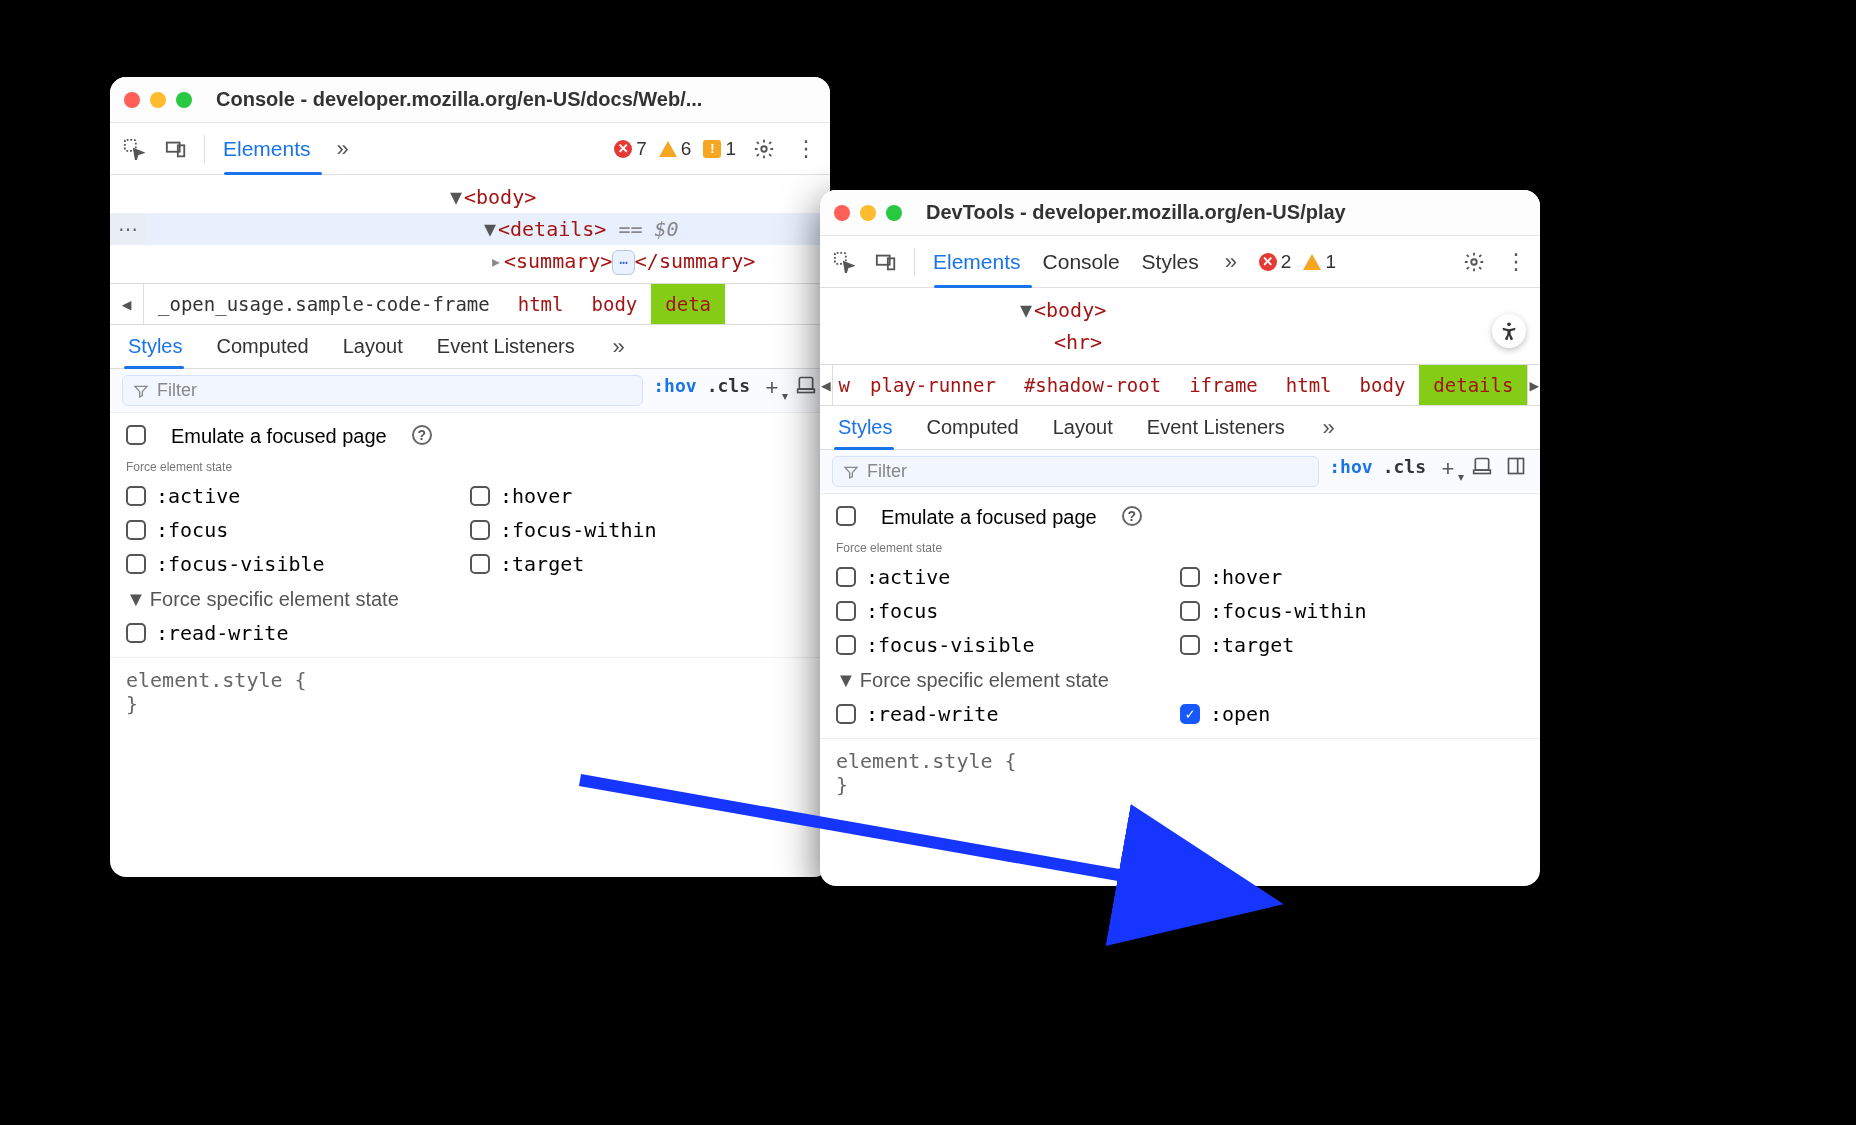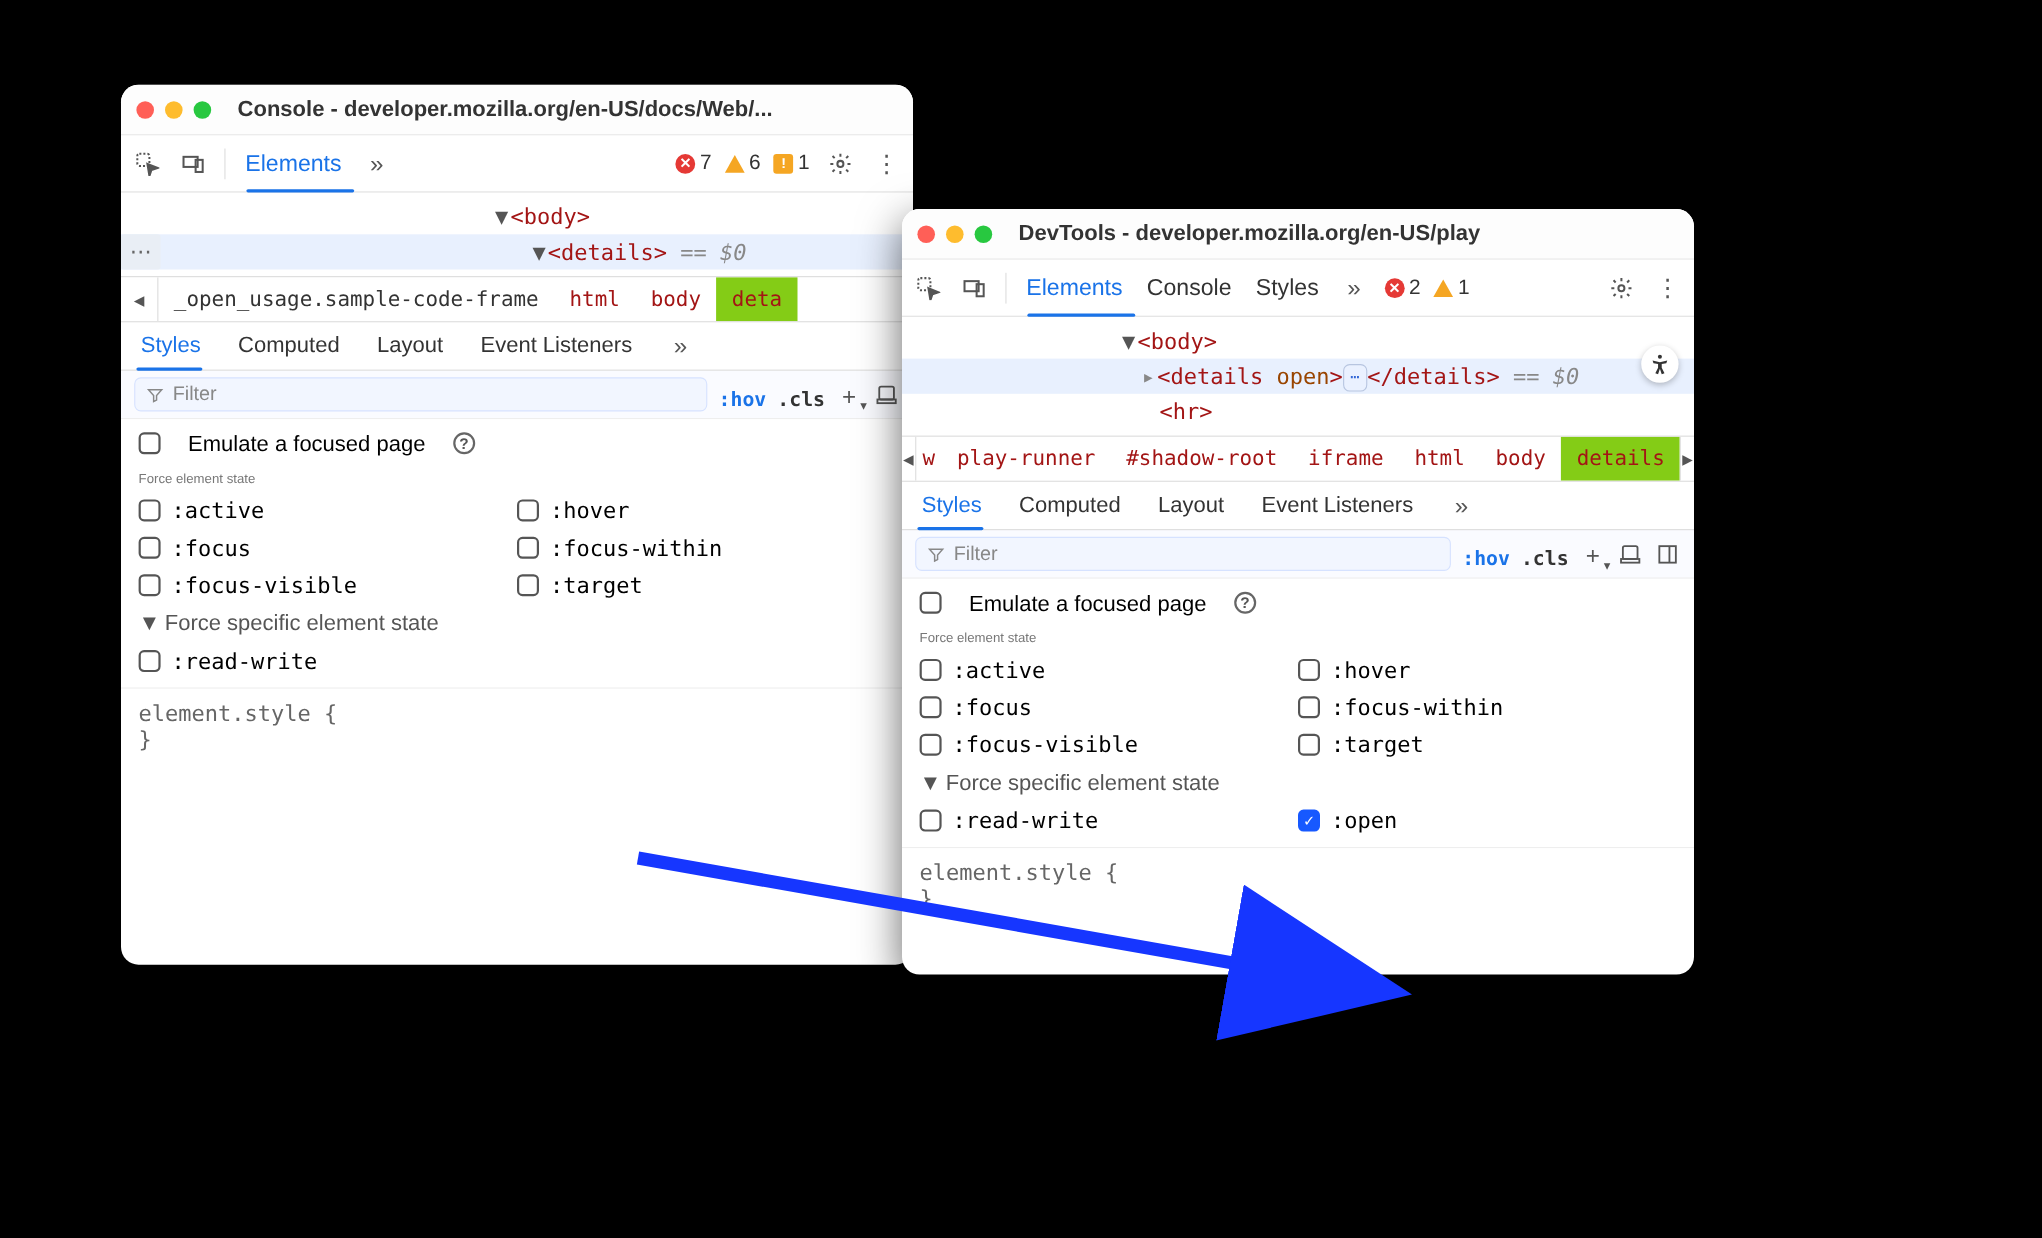--- a/index.html
+++ b/index.html
@@ -81,21 +81,21 @@
   .crumb.selected { background:#84cc16; color:#a31515; height:100%; display:flex; align-items:center; }
 
   .subtabs {
     display:flex; align-items:center; gap:26px; padding:0 14px; height:44px; font-size:20px;
     border-bottom:1px solid #dcdcdc; position:relative;
   }
   .subtabs .tab-link { color:#333; }
   .subtabs .tab-link.active { color:#1a73e8; font-weight:500; }
 
   .filterbar {
-    display:flex; align-items:flex-end; gap:10px; padding:6px 12px; height:44px; font-size:18px;
+    display:flex; align-items:flex-start; gap:10px; padding:6px 12px; height:44px; font-size:18px;
     border-bottom:1px solid #eee; background:#fafbff;
   }
   .filterbar .filter-wrap { flex:1; display:flex; align-items:center; gap:8px; padding:4px 10px; background:#f2f6ff; border:1px solid #d6e2ff; border-radius:6px; color:#888; }
   .filterbar .hov { color:#1a73e8; font-weight:700; font-family:Menlo,Consolas,monospace; }
   .filterbar .cls { font-family:Menlo,Consolas,monospace; color:#333; font-weight:700; }
   .filterbar .tool-ico { width:24px; color:#555; text-align:center; }
 
   .content { padding: 12px 16px 8px; font-size:20px; }
   .emu-line { display:flex; gap:25px; margin-bottom:12px; }
   .heading { color:#777; margin:8px 0 10px; font-size:12px; }
@@ -163,20 +163,21 @@
     <div class="tab-underline" style="left:114px; width:98px;"></div>
   </div>
 
   <div class="dom-panel">
     <div class="dom-line" style="padding-left:340px;"><span class="tri">▼</span><span class="tag">&lt;body&gt;</span></div>
     <div class="dom-line selected" style="padding-left:0; display:flex; align-items:center;">
       <span class="ellipsis-handle">⋯</span>
       <span style="flex:0 0 332px;"></span>
       <span class="tri">▼</span><span class="tag">&lt;details&gt;</span>&nbsp;<span class="money">== $0</span>
     </div>
+    <div class="dom-line" style="padding-left:380px;"><span class="tri" style="color:#888">▸</span><span class="tag">&lt;summary&gt;</span><span class="pill">⋯</span><span class="tag">&lt;/summary&gt;</span></div>
   </div>
 
   <div class="breadcrumb">
     <span class="bc-arrow">◀</span>
     <span class="crumb plain">_open_usage.sample-code-frame</span>
     <span class="crumb">html</span>
     <span class="crumb">body</span>
     <span class="crumb selected">deta</span>
   </div>
 
@@ -299,21 +300,20 @@
           <circle cx="12" cy="12" r="3"></circle>
           <path d="M12 2v3M12 19v3M4.2 4.2l2.1 2.1M17.7 17.7l2.1 2.1M2 12h3M19 12h3M4.2 19.8l2.1-2.1M17.7 6.3l2.1-2.1"></path>
         </svg>
       </span>
     <span class="ico-btn" style="font-size:22px;">⋮</span>
     <div class="tab-underline" style="left:114px; width:98px;"></div>
   </div>
 
   <div class="dom-panel" style="position:relative;">
     <div class="dom-line" style="padding-left:200px;"><span class="tri">▼</span><span class="tag">&lt;body&gt;</span></div>
-    <div class="dom-line selected" style="padding-left:218px;"><span class="tri" style="color:#888">▸</span><span class="tag"><span style="color:#a31515">&lt;details </span><span class="attr">open</span><span style="color:#a31515">&gt;</span></span><span class="pill">⋯</span><span class="tag">&lt;/details&gt;</span>&nbsp;<span class="money">== $0</span></div>
     <div class="dom-line" style="padding-left:234px;"><span class="tag">&lt;hr&gt;</span></div>
     <span class="a11y-btn" style="top:26px;">
       <svg width="20" height="20" viewBox="0 0 24 24" fill="#333">
           <circle cx="12" cy="4" r="2.2"></circle>
           <path d="M4 8l8 2 8-2-1 3-5 1v4l3 6-3 1-2-6-2 6-3-1 3-6v-4l-5-1Z"></path>
         </svg>
     </span>
   </div>
 
   <div class="breadcrumb">

